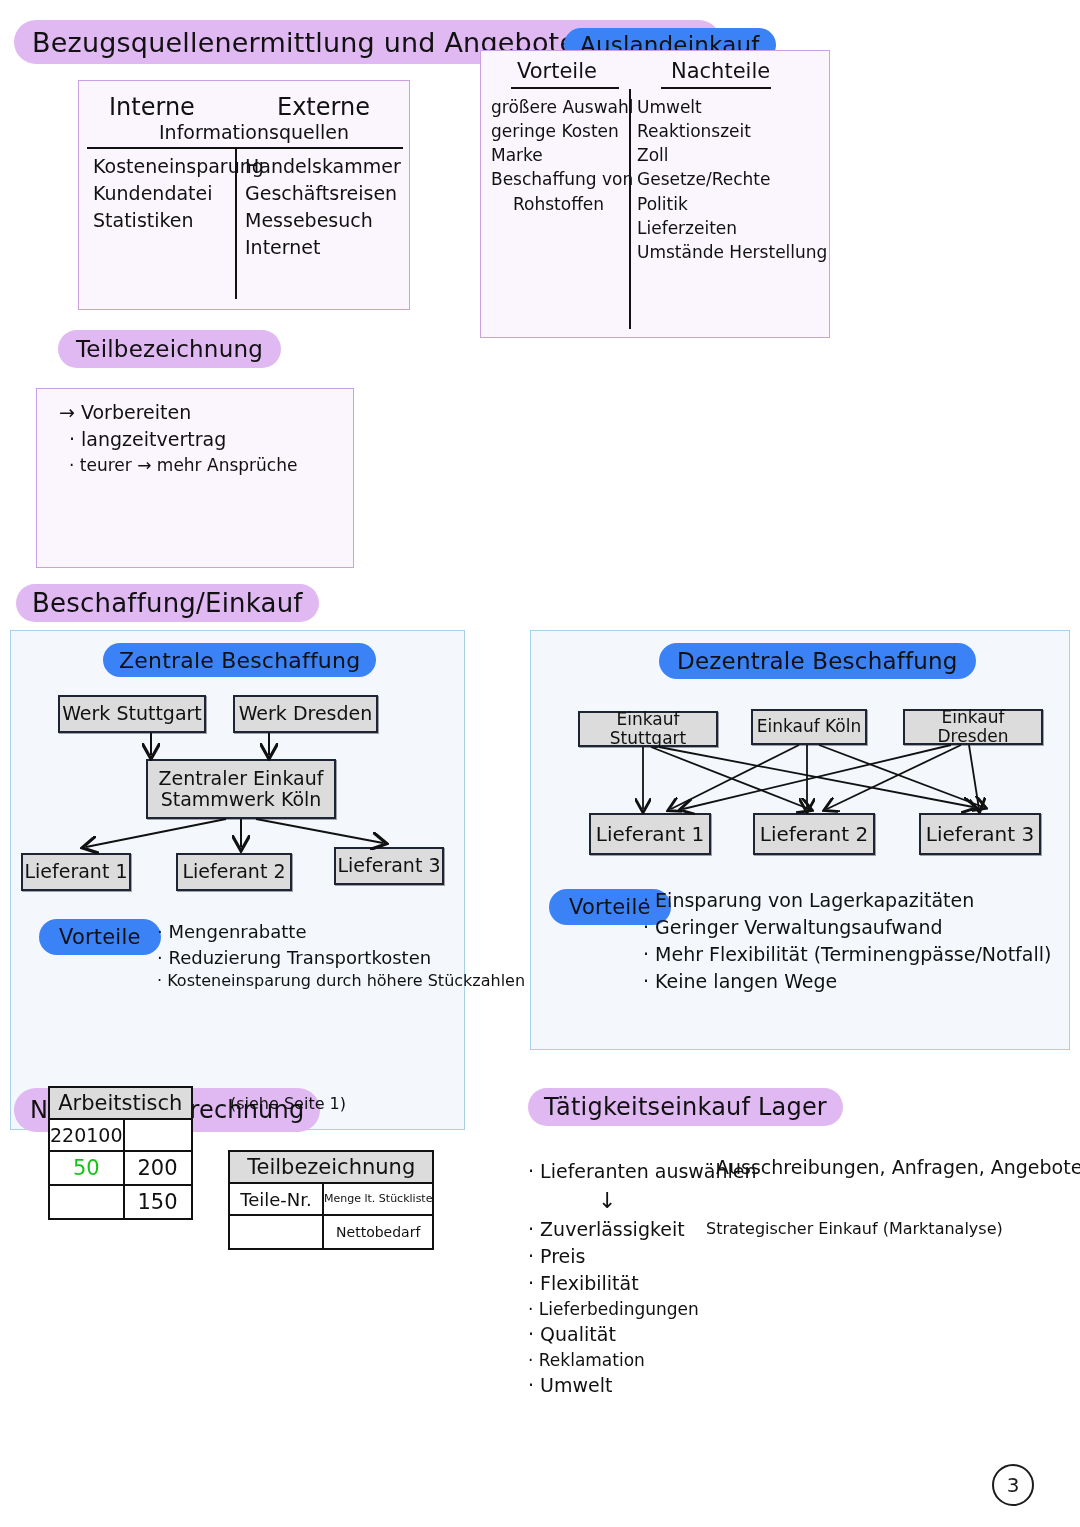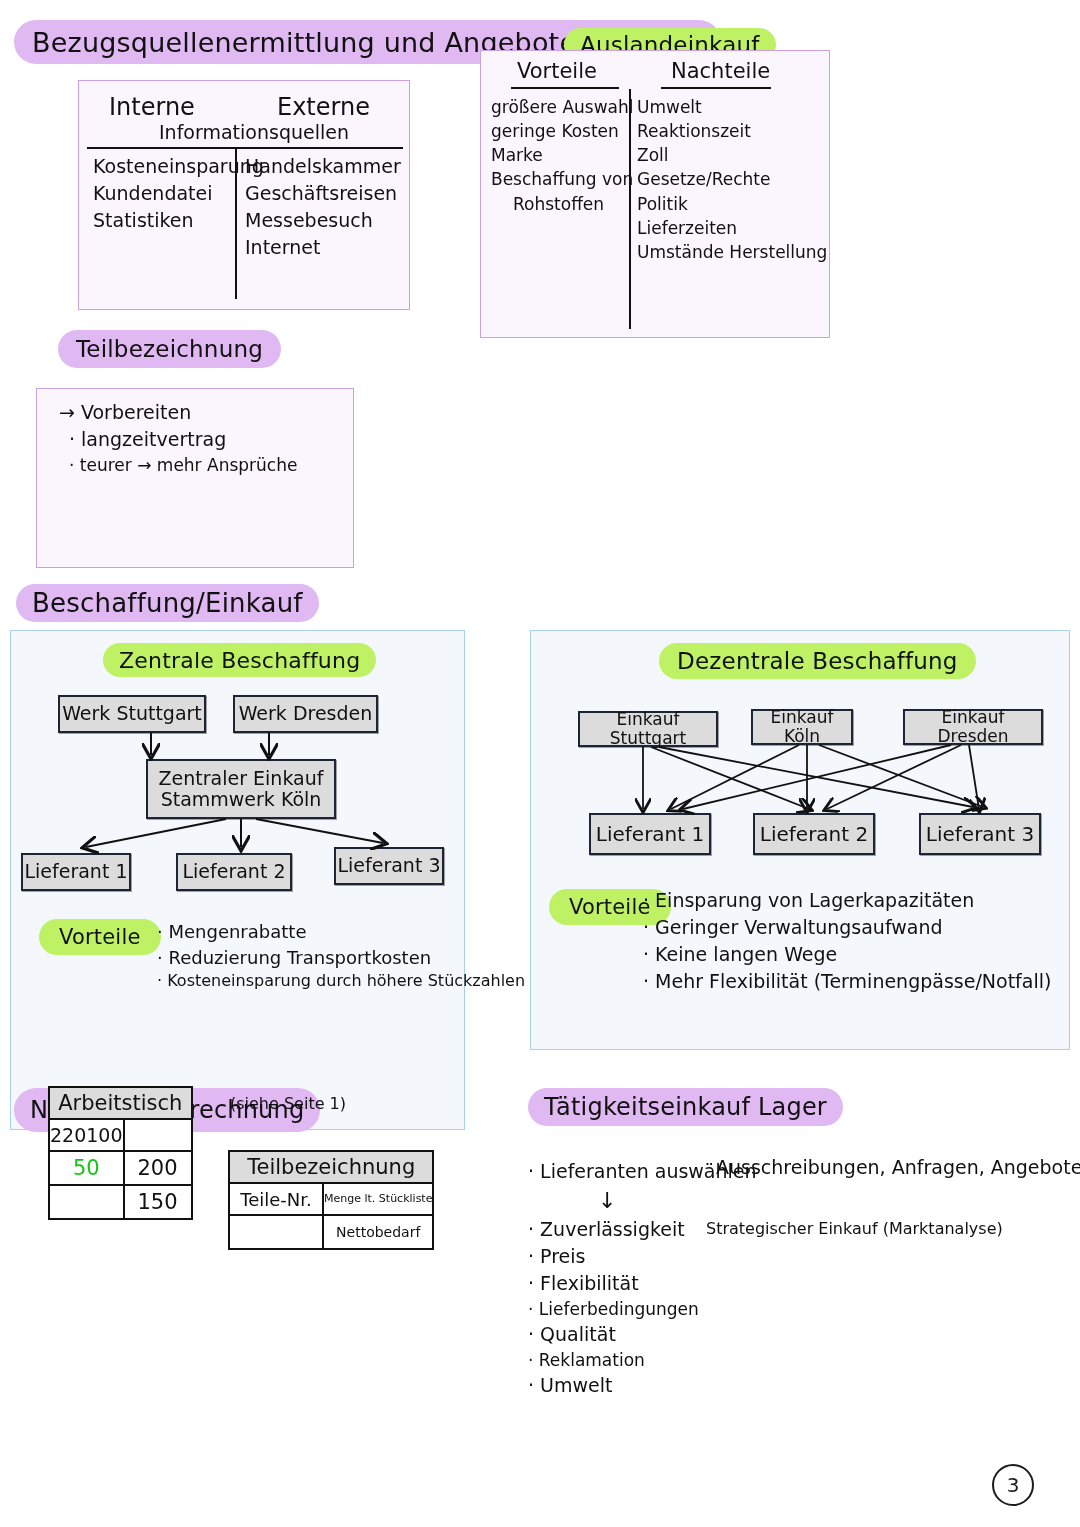--- a/index.html
+++ b/index.html
@@ -9,21 +9,21 @@
     color:#111111;
   }
 
   
   .pill{
     position:absolute;display:inline-flex;align-items:center;
     border-radius:999px;white-space:nowrap;
     font-weight:400;letter-spacing:.2px;
   }
   .pill-purple{background:#e0b8f2;}
-  .pill-blue{background:#bef264;}
+  .pill-blue{background:#3b82f6;}
 
   
   .box{position:absolute;box-sizing:border-box;}
   .box-purple{background:#fbf6fe;border:1.5px solid #c9a0e0;}
   .box-blue{background:#f4f8fd;border:1.5px solid #a9cfe9;}
 
   
   .colhead{position:absolute;white-space:nowrap;}
   .uline{position:absolute;background:#111;height:2px;}
   .vline{position:absolute;background:#111;width:2px;}
@@ -195,21 +195,21 @@
 
 <div class="box box-blue" style="left:530px;top:630px;width:540px;height:420px;">
 
   <div class="pill pill-blue" style="left:128px;top:12px;height:36px;padding:0 18px;font-size:23px;">
     <span>Dezentrale Beschaffung</span>
   </div>
 
   <div class="node" style="left:47px;top:80px;width:140px;height:36px;font-size:17px;">
     <span>Einkauf Stuttgart</span>
   </div>
-  <div class="node" style="left:220px;top:78px;width:102px;height:36px;font-size:17px;">
+  <div class="node" style="left:220px;top:78px;width:116px;height:36px;font-size:17px;">
     <span>Einkauf Köln</span>
   </div>
   <div class="node" style="left:372px;top:78px;width:140px;height:36px;font-size:17px;">
     <span>Einkauf Dresden</span>
   </div>
 
   <div class="node" style="left:58px;top:182px;width:122px;height:42px;font-size:20px;">
     <span>Lieferant 1</span>
   </div>
   <div class="node" style="left:222px;top:182px;width:122px;height:42px;font-size:20px;">
@@ -238,22 +238,22 @@
     </g>
   </svg>
 
   <div class="pill pill-blue" style="left:18px;top:258px;height:36px;padding:0 20px;font-size:21px;">
     <span>Vorteile</span>
   </div>
 
   <div class="list" style="left:112px;top:256px;font-size:19px;line-height:1.75;">
     <span class="li">· <span>Einsparung von Lagerkapazitäten</span></span>
     <span class="li">· <span>Geringer Verwaltungsaufwand</span></span>
+    <span class="li">· <span>Mehr Flexibilität (Terminengpässe/Notfall)</span></span>
     <span class="li">· <span>Keine langen Wege</span></span>
-    <span class="li">· <span>Mehr Flexibilität (Terminengpässe/Notfall)</span></span>
   </div>
 </div>
 
 <div class="pill pill-purple" style="left:14px;top:1088px;height:44px;padding:0 16px;font-size:24px;">
   <span>Nettobedarfsrechnung</span>
 </div>
 <div class="txt" style="left:230px;top:1094px;font-size:16px;">(siehe Seite 1)</div>
 
 <table class="gtable" style="left:48px;top:1086px;padding-left:8px;">
   <tbody>

